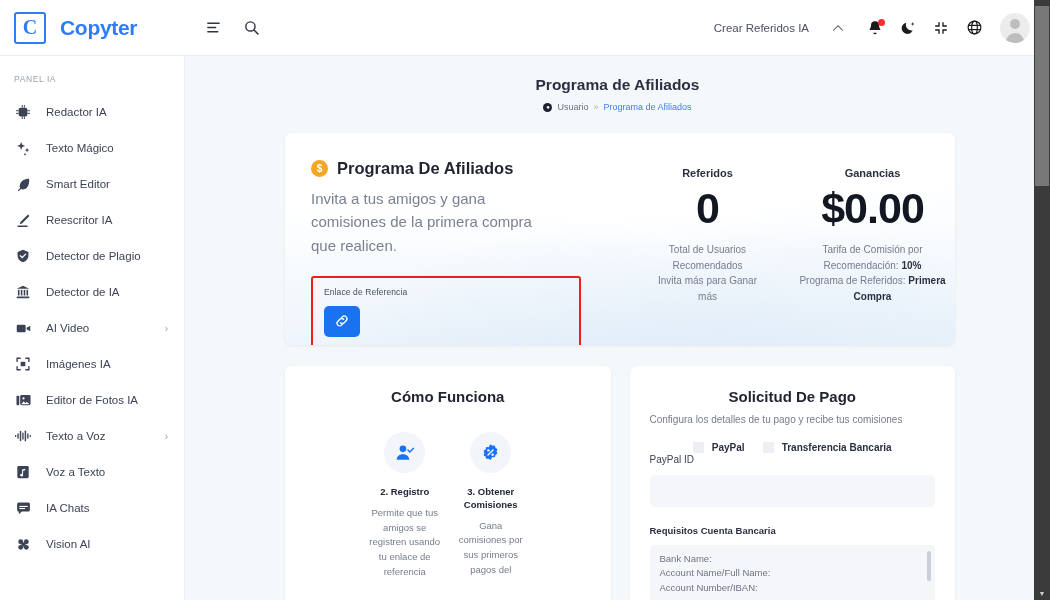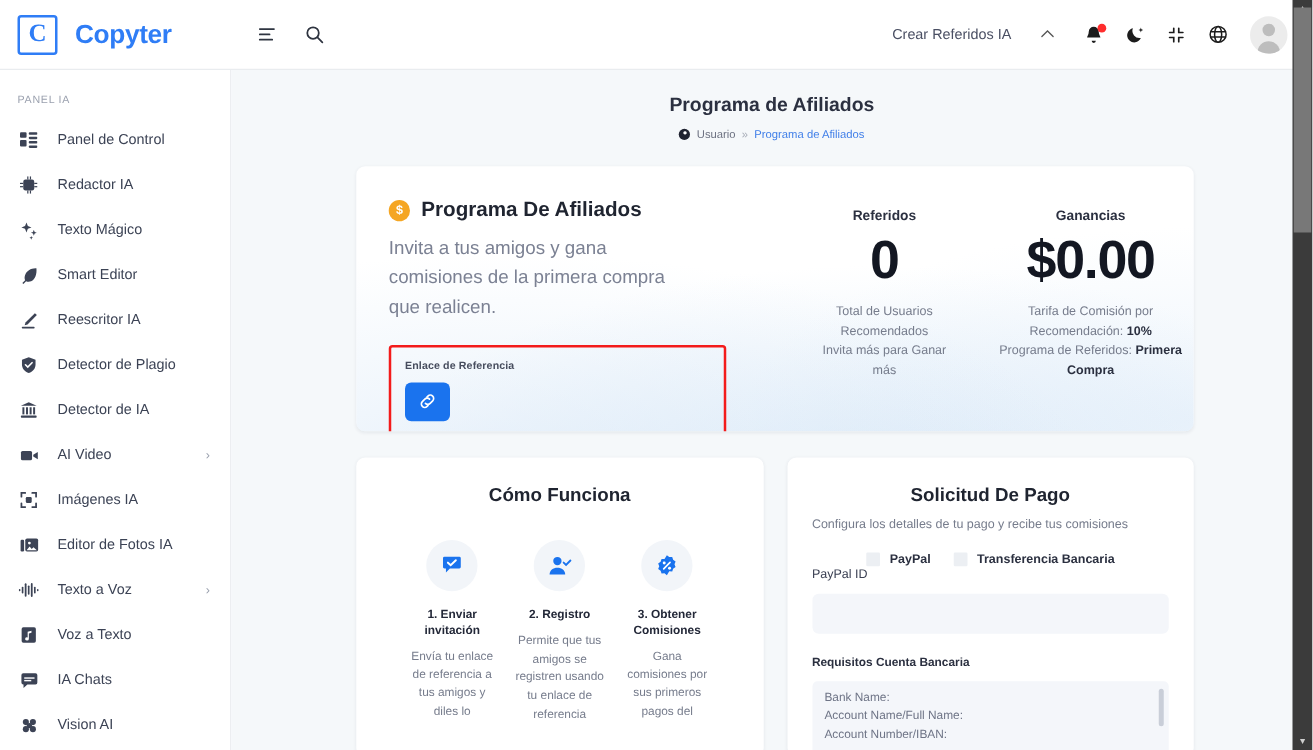--- a/index.html
+++ b/index.html
@@ -125,21 +125,21 @@
   }
   .aff-title { font-size: 16.5px; font-weight: bold; color: #1f2430; }
   .aff-sub { margin-top: 9px; font-size: 15px; color: #7b8193; line-height: 1.55; max-width: 232px; }
   .ref-box {
     margin-top: 19px; width: 270px;
     border: 2px solid #f31b1b;
     border-radius: 3px;
     padding: 9px 11px 13px 11px;
     position: relative;
   }
-  .ref-label { font-size: 8.5px; font-weight: bold; color: #474d5e; letter-spacing: .1px; }
+  .ref-label { font-size: 8.5px; font-weight: normal; color: #474d5e; letter-spacing: .1px; }
   .ref-row { margin-top: 9px; display: flex; align-items: center; gap: 6px; }
   .ref-input {
     flex: 1; height: 31px;
     background: #fafcfe;
     border: none; border-radius: 5px;
     padding: 0 9px;
     font-size: 9.5px; color: #3f7ee8;
     font-family: "Liberation Sans", sans-serif;
     overflow: hidden; white-space: nowrap; text-overflow: clip;
     display: flex; align-items: center;
@@ -286,33 +286,20 @@
         </span>
       </span>
     </div>
   </div>
 
   <div class="body">
 
     <div class="sidebar">
       <div class="sidebar-section-title">PANEL IA</div>
 
-      <div class="nav-item">
-        <span class="nav-icon">
-          <svg width="14" height="14" viewBox="0 0 16 16" fill="currentColor">
-            <rect x="0" y="1" width="6" height="5" rx="1"></rect>
-              <rect x="8" y="1" width="8" height="2.2" rx="1"></rect>
-            <rect x="8" y="5" width="8" height="2.2" rx="1"></rect>
-              <rect x="0" y="8" width="6" height="6" rx="1"></rect>
-            <rect x="8" y="9" width="8" height="2.2" rx="1"></rect>
-              <rect x="8" y="13" width="8" height="2.2" rx="1"></rect>
-          </svg>
-        </span>
-        <span class="nav-label">Panel de Control</span>
-      </div>
 
       <div class="nav-item">
         <span class="nav-icon">
           <svg width="14" height="14" viewBox="0 0 16 16" fill="currentColor">
             <rect x="3" y="3" width="10" height="10" rx="2"></rect>
             <rect x="6.6" y="0" width="1.1" height="3"></rect>
               <rect x="9" y="0" width="1.1" height="3"></rect>
             <rect x="6.6" y="13" width="1.1" height="3"></rect>
               <rect x="9" y="13" width="1.1" height="3"></rect>
             <rect x="0" y="6" width="3" height="1.1"></rect>
@@ -526,30 +513,20 @@
 
           </div>
         </div>
 
         <div class="bottom-row">
 
           <div class="bcard">
             <div class="bcard-title">Cómo Funciona</div>
             <div class="steps">
 
-              <div class="step">
-                <div class="step-circle">
-                  <svg width="19" height="19" viewBox="0 0 24 24" fill="#1a73ee">
-                    <path d="M3 4.5A1.5 1.5 0 0 1 4.5 3h15A1.5 1.5 0 0 1 21 4.5v9a1.5 1.5 0 0 1-1.5 1.5H10l-4 4v-4H4.5A1.5 1.5 0 0 1 3 13.5z"></path>
-                    <polyline points="8,9 10.8,11.6 16,6.6" fill="none" stroke="#fff" stroke-width="2" stroke-linecap="round"></polyline>
-                  </svg>
-                </div>
-                <div class="step-title">1. Enviar invitación</div>
-                <div class="step-text">Envía tu enlace de referencia a tus amigos y diles lo</div>
-              </div>
 
               <div class="step">
                 <div class="step-circle">
                   <svg width="20" height="20" viewBox="0 0 24 24" fill="#1a73ee">
                     <circle cx="9.5" cy="7" r="4"></circle>
                     <path d="M2 20c0-4 3.4-6.5 7.5-6.5S17 16 17 20z"></path>
                     <polyline points="15.5,8.5 17.8,10.8 22,6.5" fill="none" stroke="#1a73ee" stroke-width="1.8" stroke-linecap="round"></polyline>
                   </svg>
                 </div>
                 <div class="step-title">2. Registro</div>

